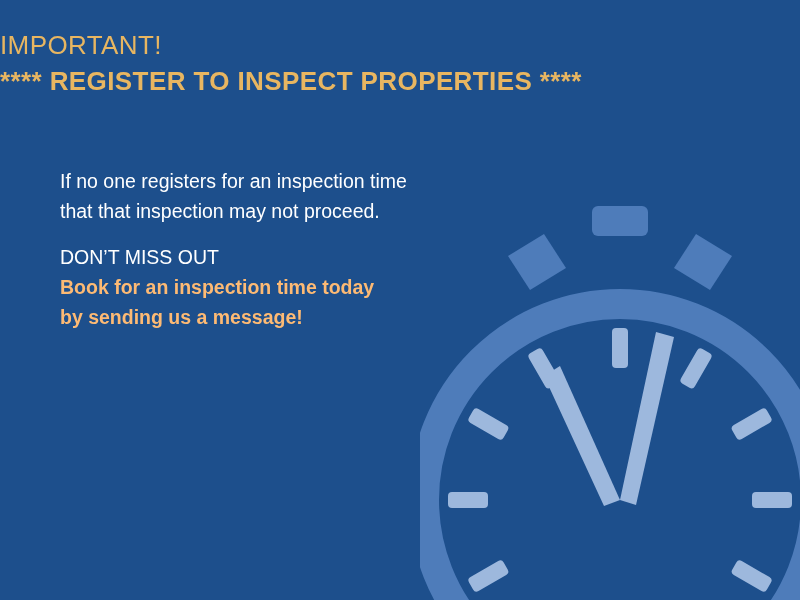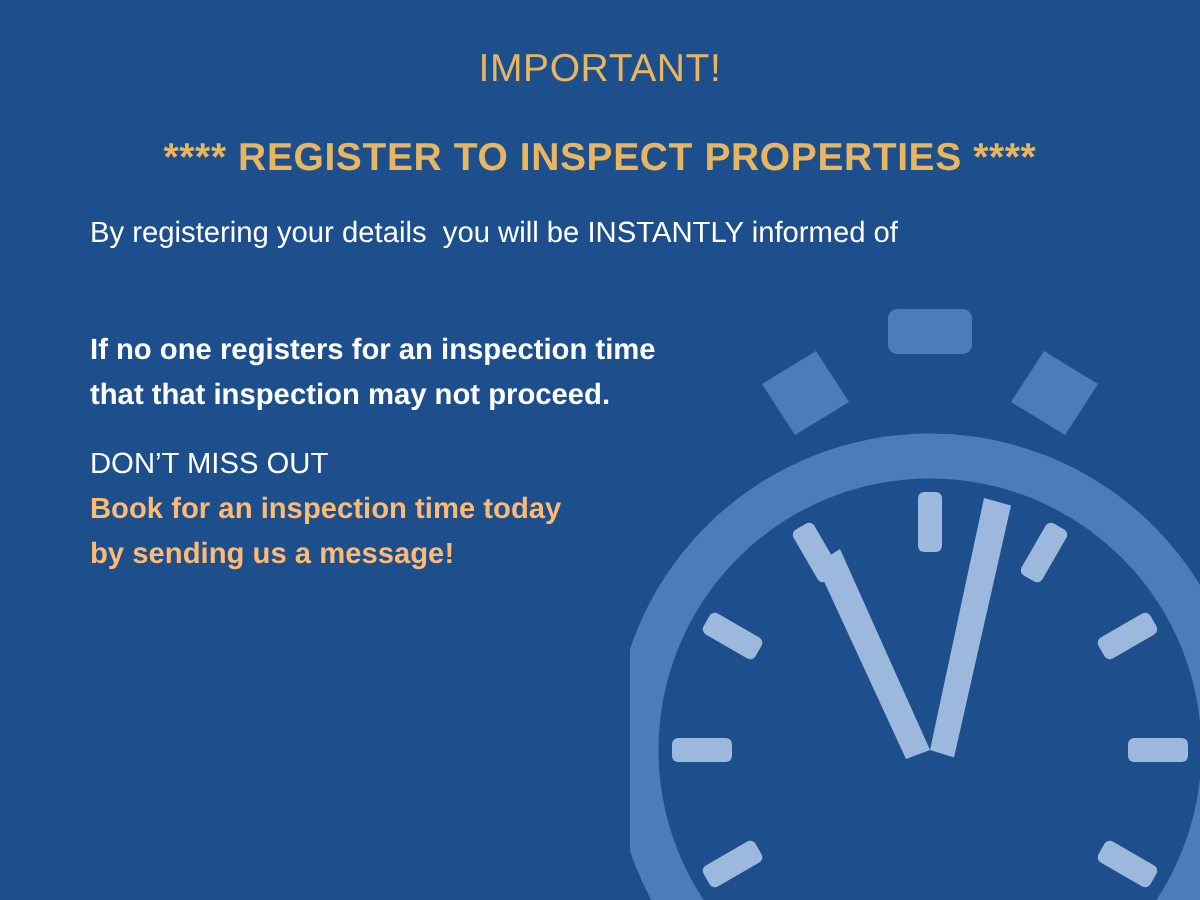--- a/index.html
+++ b/index.html
@@ -29,51 +29,49 @@
     height: 520px;
     pointer-events: none;
   }
 
   
   .headline-wrap {
     position: absolute;
     left: 0;
     top: 28px;
     width: 800px;
-    text-align: center;
+    text-align: left;
   }
   .headline1 {
     color: #e8b661;
     font-size: 26px;
     line-height: 34px;
     letter-spacing: 0.4px;
   }
   .headline2 {
     color: #e8b661;
     font-size: 26px;
     font-weight: bold;
     line-height: 38px;
     letter-spacing: 0.4px;
-    margin-top: 23px;
   }
 
   .body-wrap {
     position: absolute;
     left: 60px;
     top: 140px;
     width: 660px;
   }
   .para {
     color: #ffffff;
     font-size: 19.5px;
     line-height: 30px;
   }
   .para.block2 {
-    margin-top: 48px;
-    font-weight: bold;
+    margin-top: 26px;
   }
   .para.block3 {
     margin-top: 16px;
   }
   .gold {
     color: #fdba74;
     font-weight: bold;
     font-size: 19.5px;
     line-height: 30px;
   }
@@ -115,21 +113,20 @@
   </svg>
 
   <div class="headline-wrap">
     <div class="headline1">IMPORTANT!</div>
     <div class="headline2">****  REGISTER TO INSPECT PROPERTIES ****</div>
   </div>
 
   <div class="body-wrap">
 
     <div class="para block1">
-      <span class="line">By registering your details  you will be INSTANTLY informed of</span>
     </div>
 
     <div class="para block2">
       <span class="line">If no one registers for an inspection time</span>
       <span class="line">that that inspection may not proceed.</span>
     </div>
 
     <div class="para block3">
       <span class="line">DON’T MISS OUT</span>
     </div>

